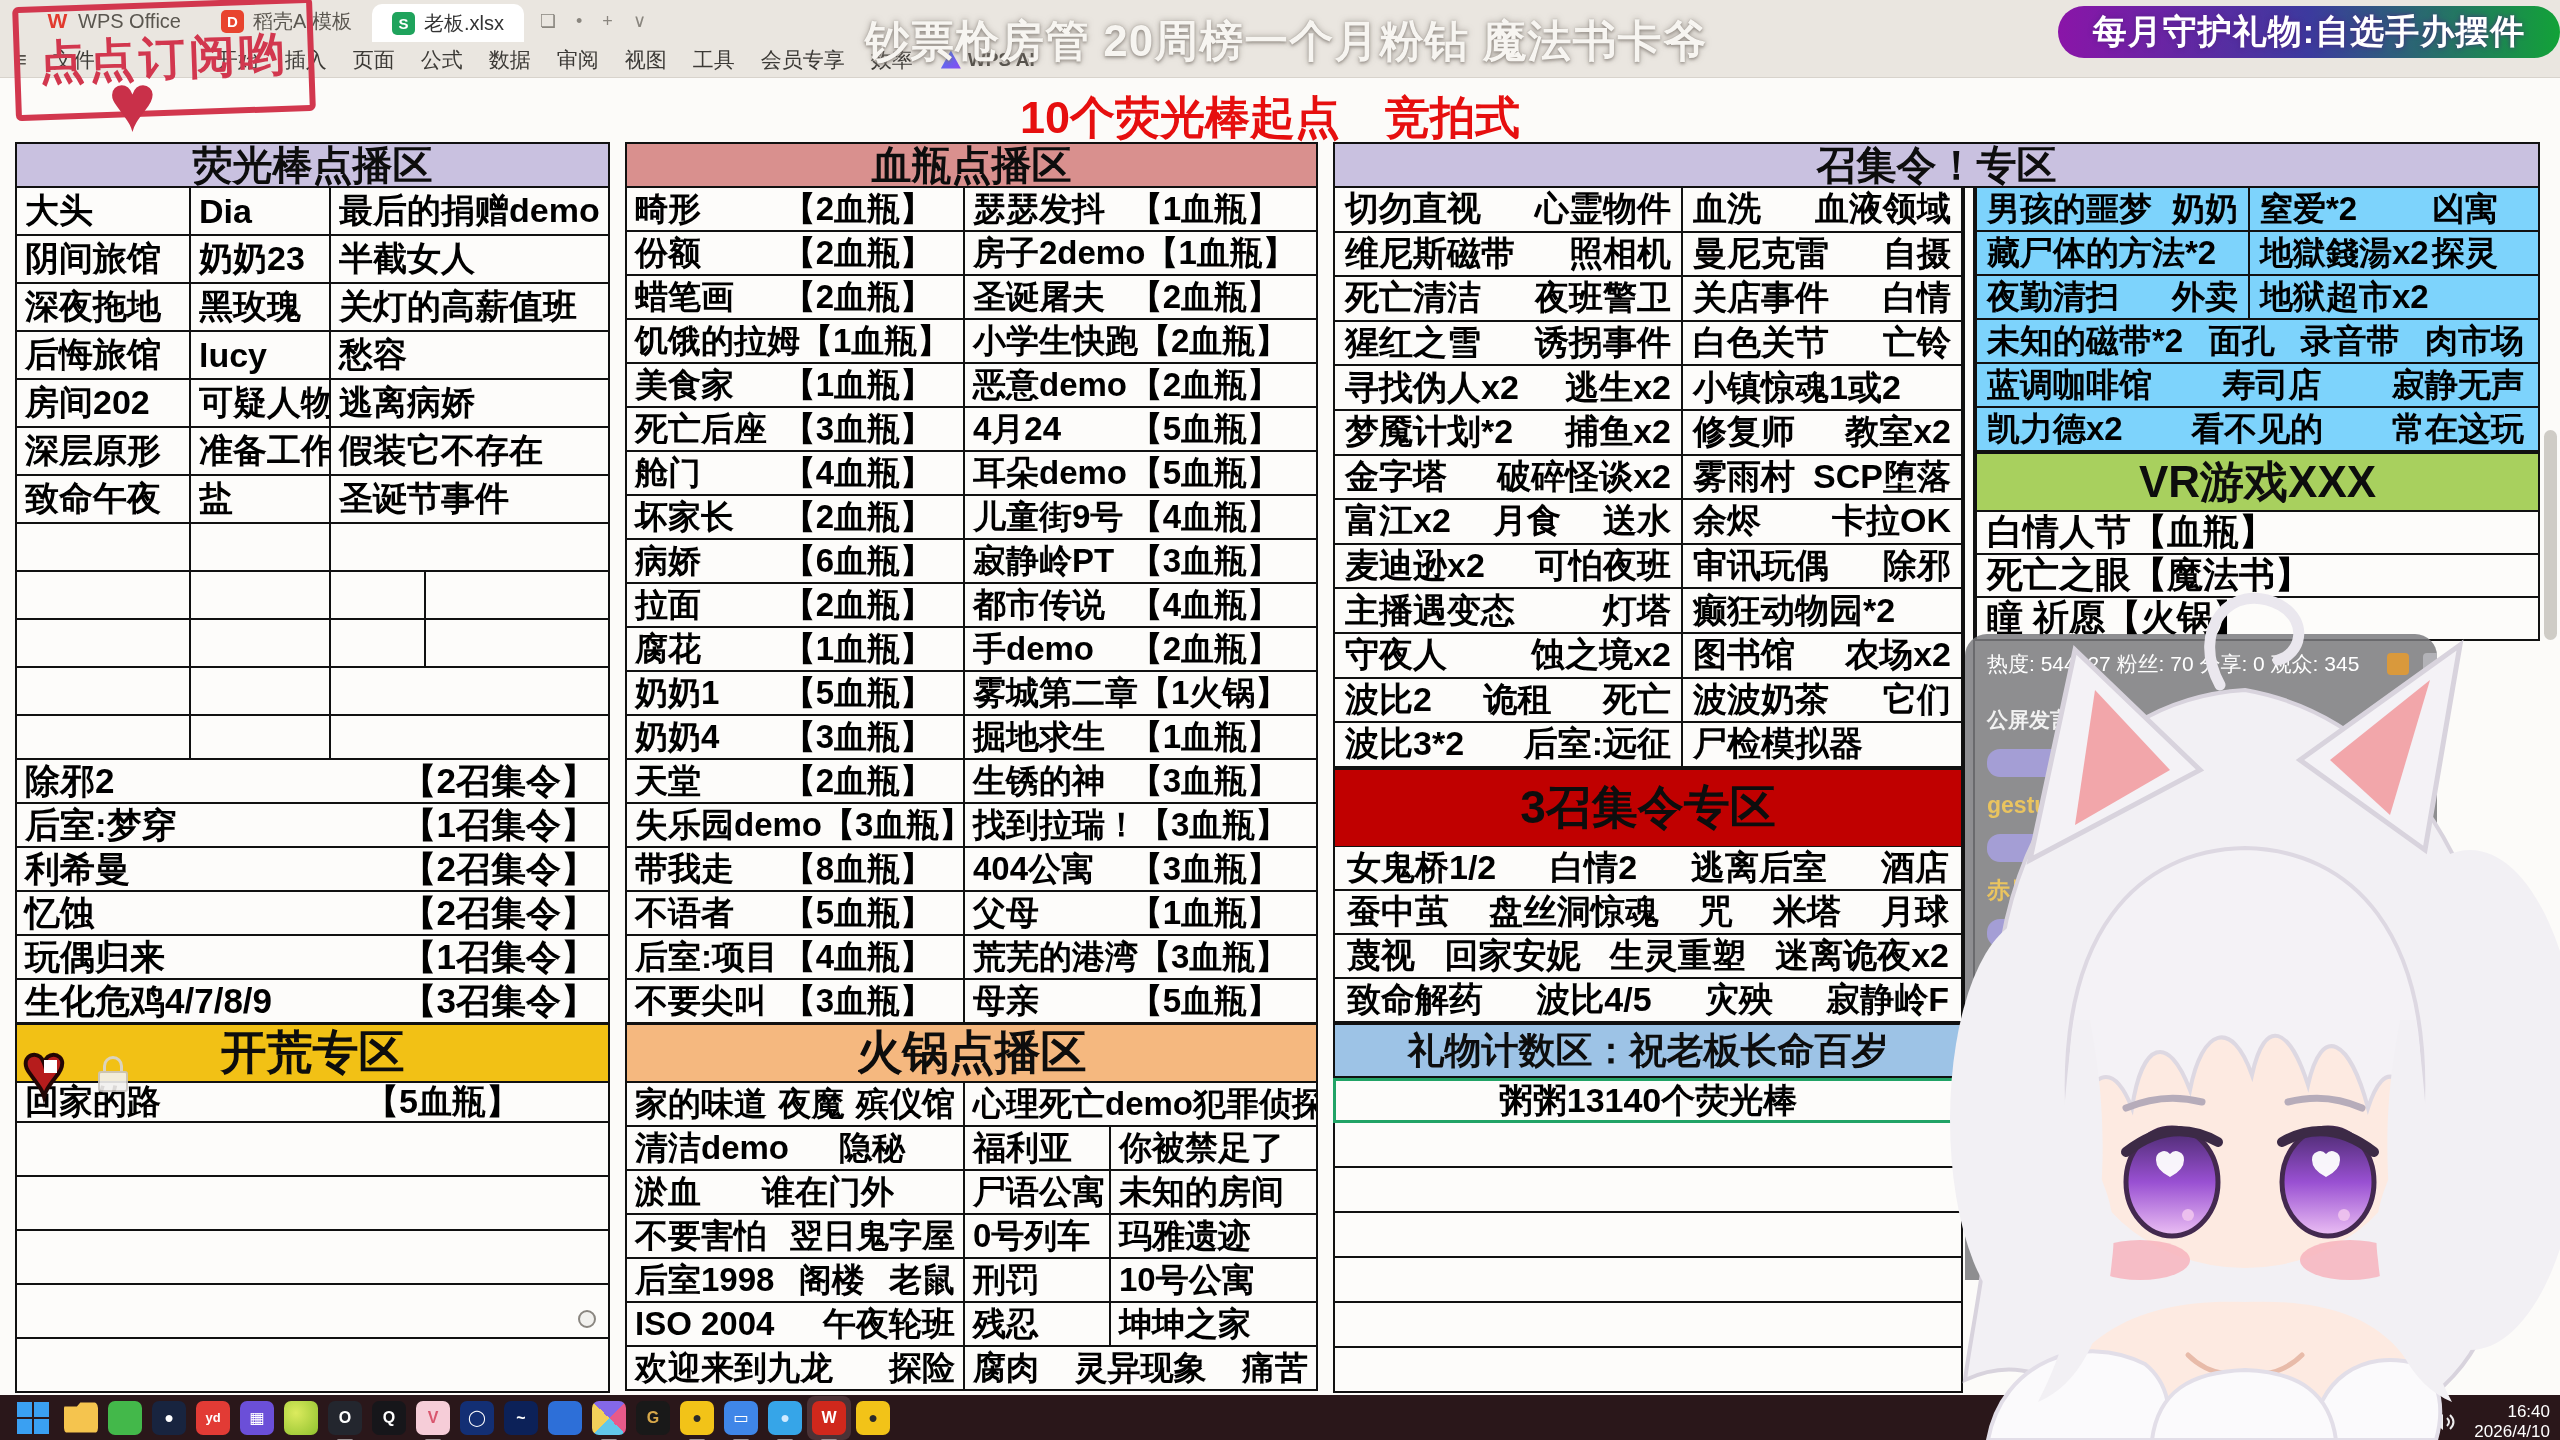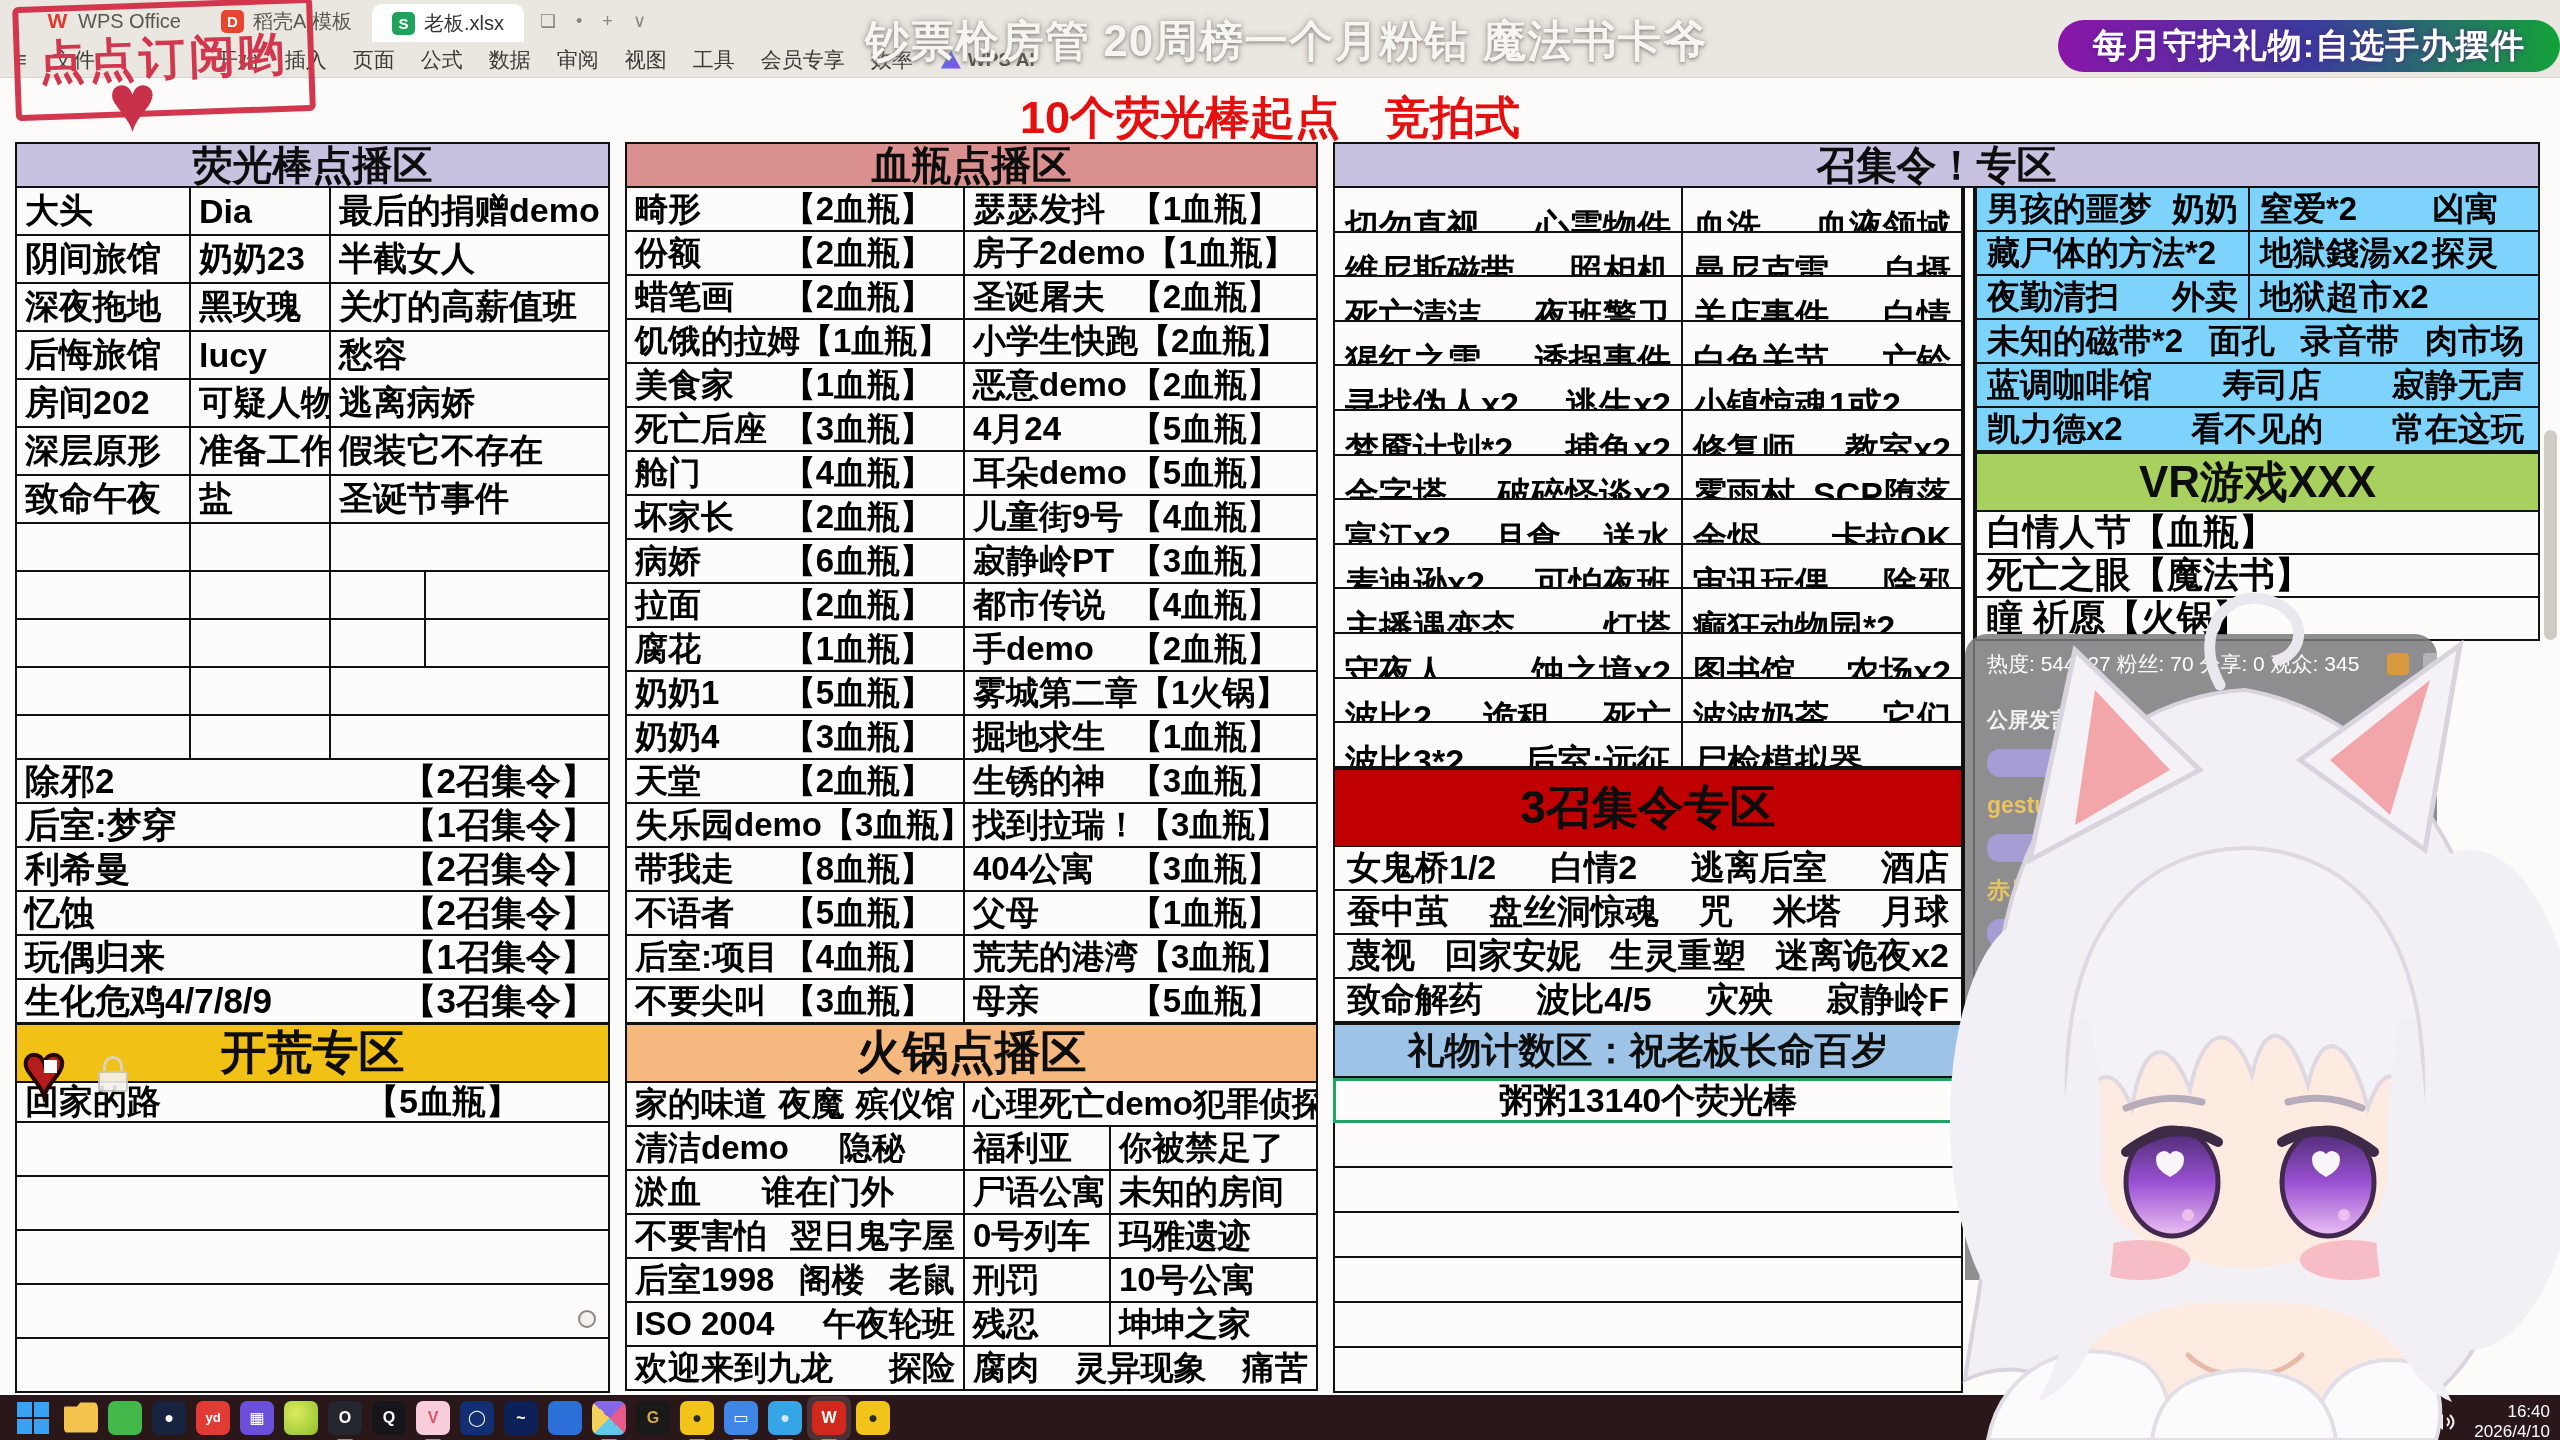--- a/index.html
+++ b/index.html
@@ -19,21 +19,21 @@
 .menubar{position:absolute;left:0;top:42px;width:2560px;height:36px;background:#eae6e0;border-bottom:1px solid #d8d3cc;display:flex;align-items:center;font-size:21px;color:#3c3a36;z-index:4}
 .hamburger{margin-left:14px;font-size:22px;color:#55514b}
 .menu-items{display:flex;gap:26px;margin-left:26px;align-items:center}
 .menu-items span.menu-item:nth-of-type(2){margin-left:96px}
 .menu-item{cursor:default;white-space:nowrap}
 .wps-ai-chip{display:flex;align-items:center;gap:7px;margin-left:28px;color:#55514b;font-weight:bold;font-size:19px}
 .wps-ai-logo{width:20px;height:18px;background:linear-gradient(135deg,#4a7df0,#8a4af0);clip-path:polygon(0 100%,50% 0,100% 100%)}
 
 .stream-title{position:absolute;left:865px;top:12px;font-size:44px;font-weight:900;color:#f7f5f1;letter-spacing:1px;white-space:nowrap;z-index:6;
   text-shadow:0 0 6px rgba(125,119,111,.6),0 2px 3px rgba(125,119,111,.55),0 0 1px #a59f96}
-.guard-badge{position:absolute;left:2058px;top:20px;width:502px;height:52px;border-radius:26px;color:#fff;font-size:34px;font-weight:bold;
+.guard-badge{position:absolute;left:2058px;top:6px;width:502px;height:52px;border-radius:26px;color:#fff;font-size:34px;font-weight:bold;
   display:flex;align-items:center;justify-content:center;letter-spacing:1px;z-index:6;white-space:nowrap;
   background:linear-gradient(90deg,var(--guard1),var(--guard2),var(--guard3));text-shadow:0 0 5px rgba(80,30,130,.8)}
 .announcement{position:absolute;left:920px;top:88px;width:700px;text-align:center;font-size:45px;font-weight:900;color:var(--redtext);z-index:6;white-space:nowrap}
 .stamp{position:absolute;left:14px;top:2px;width:300px;height:114px;border:6px solid var(--stamp);border-radius:6px;transform:rotate(-2deg);
   z-index:20;display:flex;align-items:center;justify-content:center}
 .stamp-text{font-size:46px;font-weight:900;color:var(--stamp);letter-spacing:4px;white-space:nowrap}
 .stamp-heart{position:absolute;left:108px;top:62px;font-size:82px;color:#c93049;z-index:21;line-height:1}
 
 .sheet-bg{position:absolute;left:0;top:78px;width:2560px;height:1317px;background:#fcfbf9}
 .sec{position:absolute;border:2px solid #111;display:flex;align-items:center;justify-content:center;font-weight:900;color:#0d0d0d;white-space:nowrap}
@@ -69,21 +69,21 @@
 .hot-rows{left:625px;top:1083px;width:693px}
 .hrow{display:flex;height:44px;border:2px solid #111;border-top:none;background:#fdfcfa}
 .hcell{display:flex;align-items:center;justify-content:space-between;font-size:33px;font-weight:bold;padding:0 8px;overflow:hidden;white-space:nowrap;border-right:2px solid #111}
 .hcell:last-child{border-right:none}
 .hpa{width:338px;flex:none}
 .hpb{width:146px;flex:none}
 .hpc{flex:1}
 .hpw{flex:1}
 .sum-left-rows{left:1333px;top:188px;width:630px}
 .slrow{display:flex;height:44.6px;border:2px solid #111;border-top:none;background:#fdfcfa}
-.slcell{display:flex;justify-content:space-between;font-size:34px;font-weight:bold;padding:16px 10px;white-space:nowrap;overflow:hidden}
+.slcell{display:flex;align-items:center;justify-content:space-between;font-size:34px;font-weight:bold;padding:0 10px;white-space:nowrap;overflow:hidden}
 .slcell:first-child{width:348px;border-right:2px solid #111;flex:none}
 .slcell:last-child{flex:1}
 .s3-rows{left:1333px;top:847px;width:630px}
 .s3row{display:flex;justify-content:space-between;align-items:center;height:44px;border:2px solid #111;border-top:none;font-size:34px;font-weight:bold;padding:0 12px;background:#fdfcfa;white-space:nowrap}
 .gift-value{position:absolute;left:1333px;top:1078px;width:630px;height:45px;border:3px solid var(--selgreen);display:flex;align-items:center;justify-content:center;
   font-size:34px;font-weight:bold;background:#fdfcfa;z-index:3;white-space:nowrap}
 .gift-empty{left:1333px;top:1123px;width:630px}
 .erow45{height:45px;border:2px solid #111;border-top:none;background:#fdfcfa}
 .gutter-col{position:absolute;left:1963px;top:188px;width:12px;height:935px;background:#fdfcfa;border-left:2px solid #111;border-right:2px solid #111}
 .sum-right-rows{left:1975px;top:188px;width:565px}

